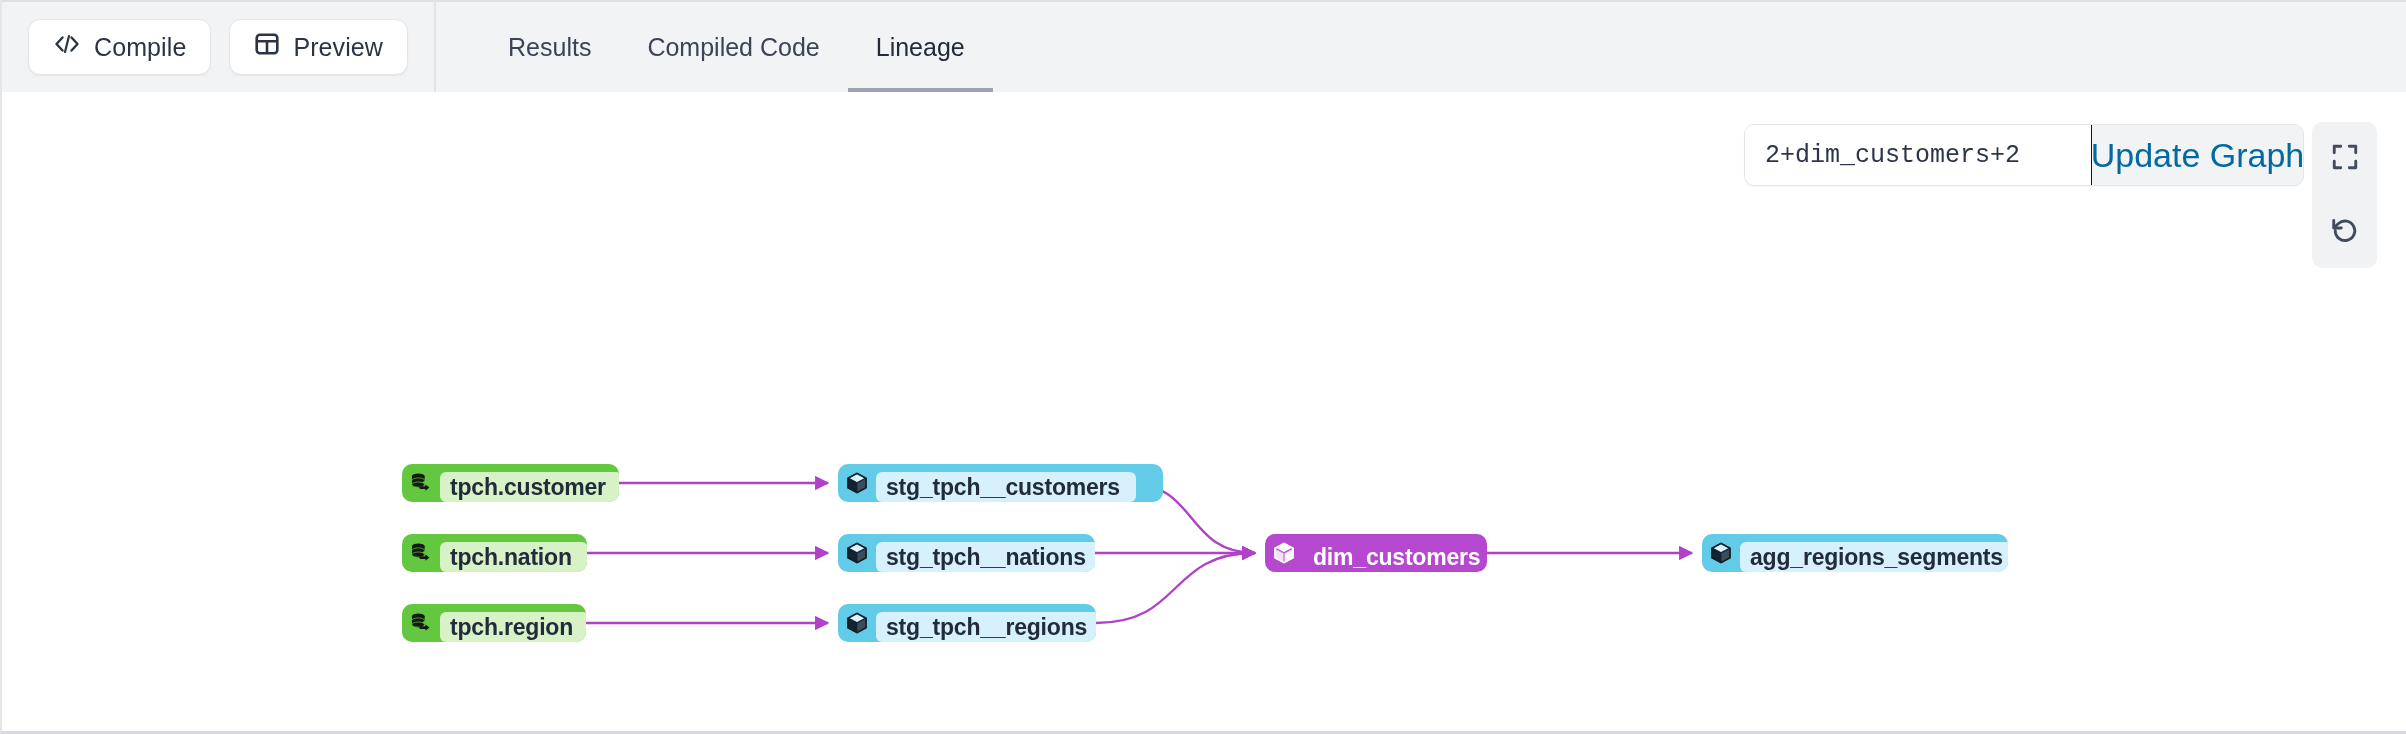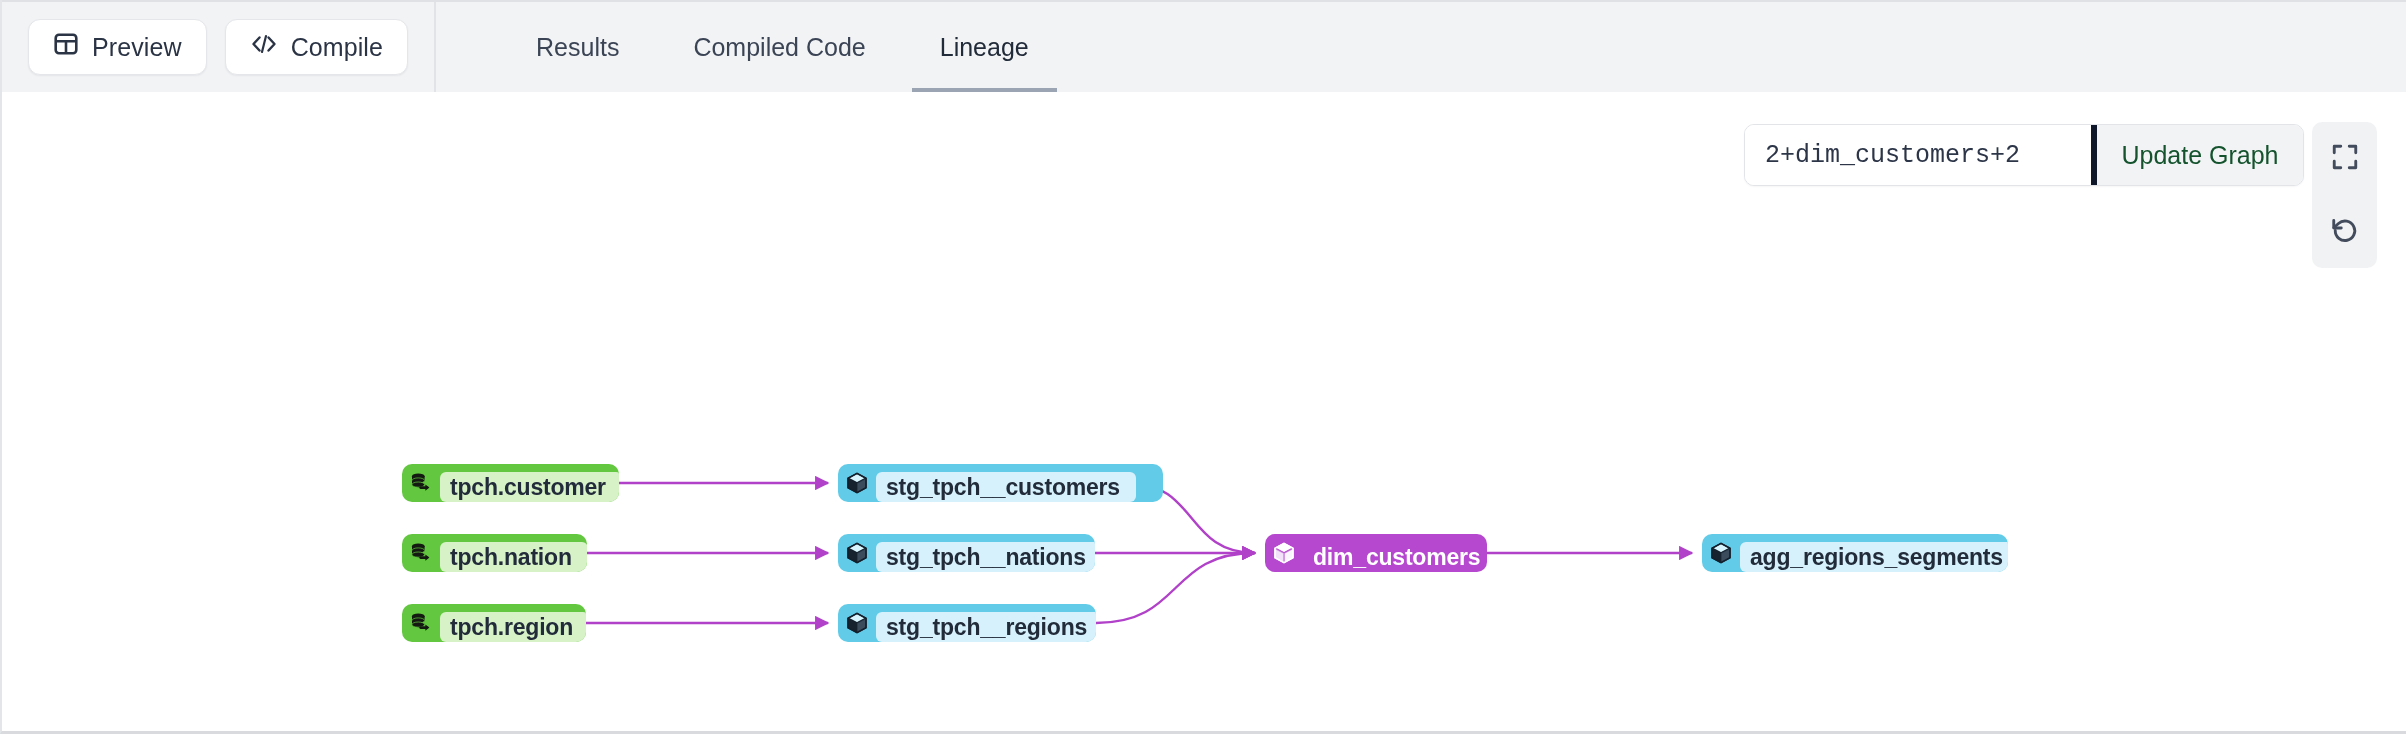--- a/index.html
+++ b/index.html
@@ -79,22 +79,22 @@
     width: 2px;
     align-self: stretch;
     background: #e1e3e7;
     margin-left: 26px;
   }
 
   .tabs {
     display: flex;
     align-items: flex-end;
     align-self: stretch;
-    padding-left: 72px;
-    gap: 18px;
+    padding-left: 44px;
+    gap: 0;
     justify-content: center;
   }
   .tab {
     position: relative;
     height: 100%;
     display: flex;
     align-items: center;
     padding: 0 28px;
     font-size: 25px;
     color: #3b4455;
@@ -139,23 +139,23 @@
     background: #ffffff;
     padding: 0 20px;
     font-size: 25px;
     color: #2d3648;
     font-family: Liberation Mono, monospace;
   }
   .graph-update {
     display: flex; align-items: center; justify-content: center;
     width: 212px;
     background: #f1f3f5;
-    border-left: 6px solid #0f172a;
-    color: #14532d;
-    font-size: 25px;
+    border-left: 1px solid #0f172a;
+    color: #0369a1;
+    font-size: 34px;
     cursor: pointer;
     white-space: nowrap;
   }
 
   .side-tools {
     position: absolute;
     top: 30px;
     left: 2310px;
     width: 65px;
     background: #f1f2f4;
@@ -221,40 +221,40 @@
   .node.sel .nlabel { background: transparent; color: #ffffff; }
 </style>
 </head>
 <body>
 
 <div id="app">
 
   <div class="topbar">
 
     <div class="btn-group">
-
-      <div class="tbtn">
-        <span class="ico">
-          <svg width="26" height="26" viewBox="0 0 24 24" fill="none">
-            <rect x="2.5" y="3.5" width="19" height="17" rx="3" stroke="#2b3445" stroke-width="2.4"></rect>
-            <path d="M2.5 9.5H21.5M12 9.5V20.5" stroke="#2b3445" stroke-width="2.4"></path>
-          </svg>
-        </span>
-        <span>Preview</span>
-      </div>
 
       <div class="tbtn">
         <span class="ico">
           <svg width="28" height="26" viewBox="0 0 28 24" fill="none">
             <path d="M9.5 5.5L3.5 12L9.5 18.5" stroke="#2b3445" stroke-width="2.4" stroke-linecap="round" stroke-linejoin="round"></path>
             <path d="M18.5 5.5L24.5 12L18.5 18.5" stroke="#2b3445" stroke-width="2.4" stroke-linecap="round" stroke-linejoin="round"></path>
             <path d="M16 4L12 20" stroke="#2b3445" stroke-width="2.2" stroke-linecap="round"></path>
           </svg>
         </span>
         <span>Compile</span>
+      </div>
+
+      <div class="tbtn">
+        <span class="ico">
+          <svg width="26" height="26" viewBox="0 0 24 24" fill="none">
+            <rect x="2.5" y="3.5" width="19" height="17" rx="3" stroke="#2b3445" stroke-width="2.4"></rect>
+            <path d="M2.5 9.5H21.5M12 9.5V20.5" stroke="#2b3445" stroke-width="2.4"></path>
+          </svg>
+        </span>
+        <span>Preview</span>
       </div>
 
     </div>
 
     <div class="divider-v"></div>
 
     <div class="tabs">
       <div class="tab">
         <span>Results</span>
       </div>

